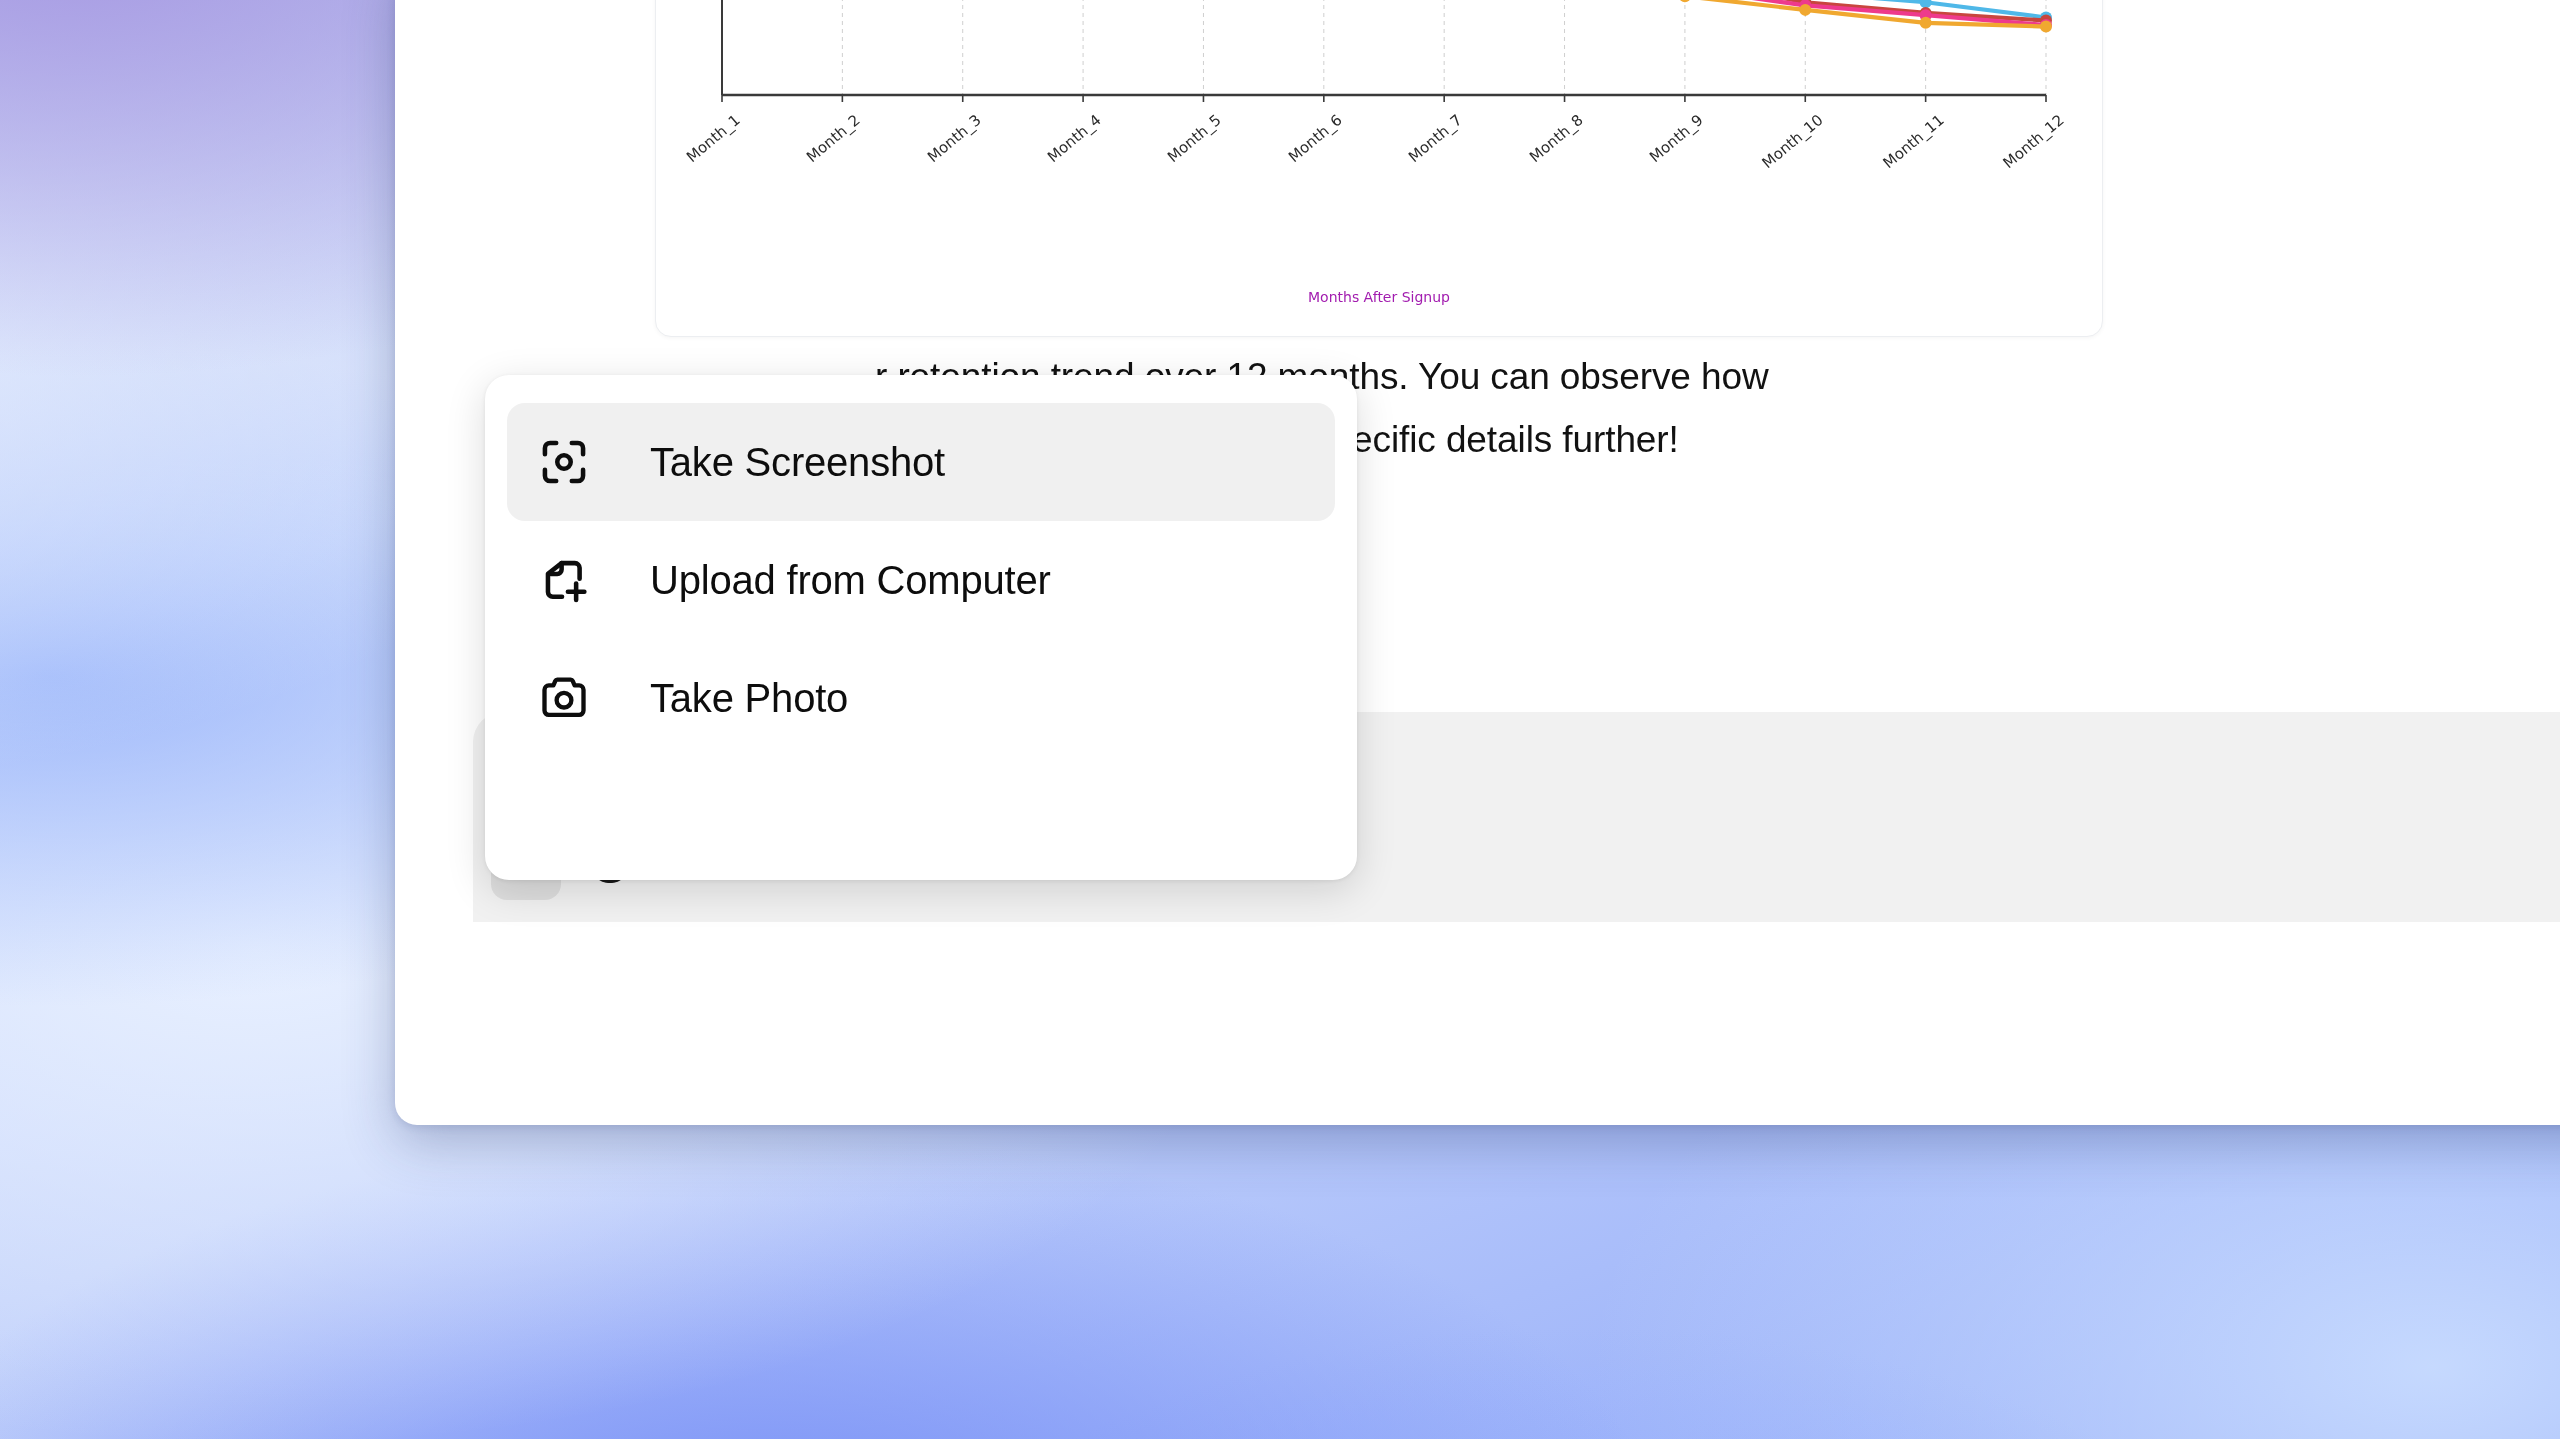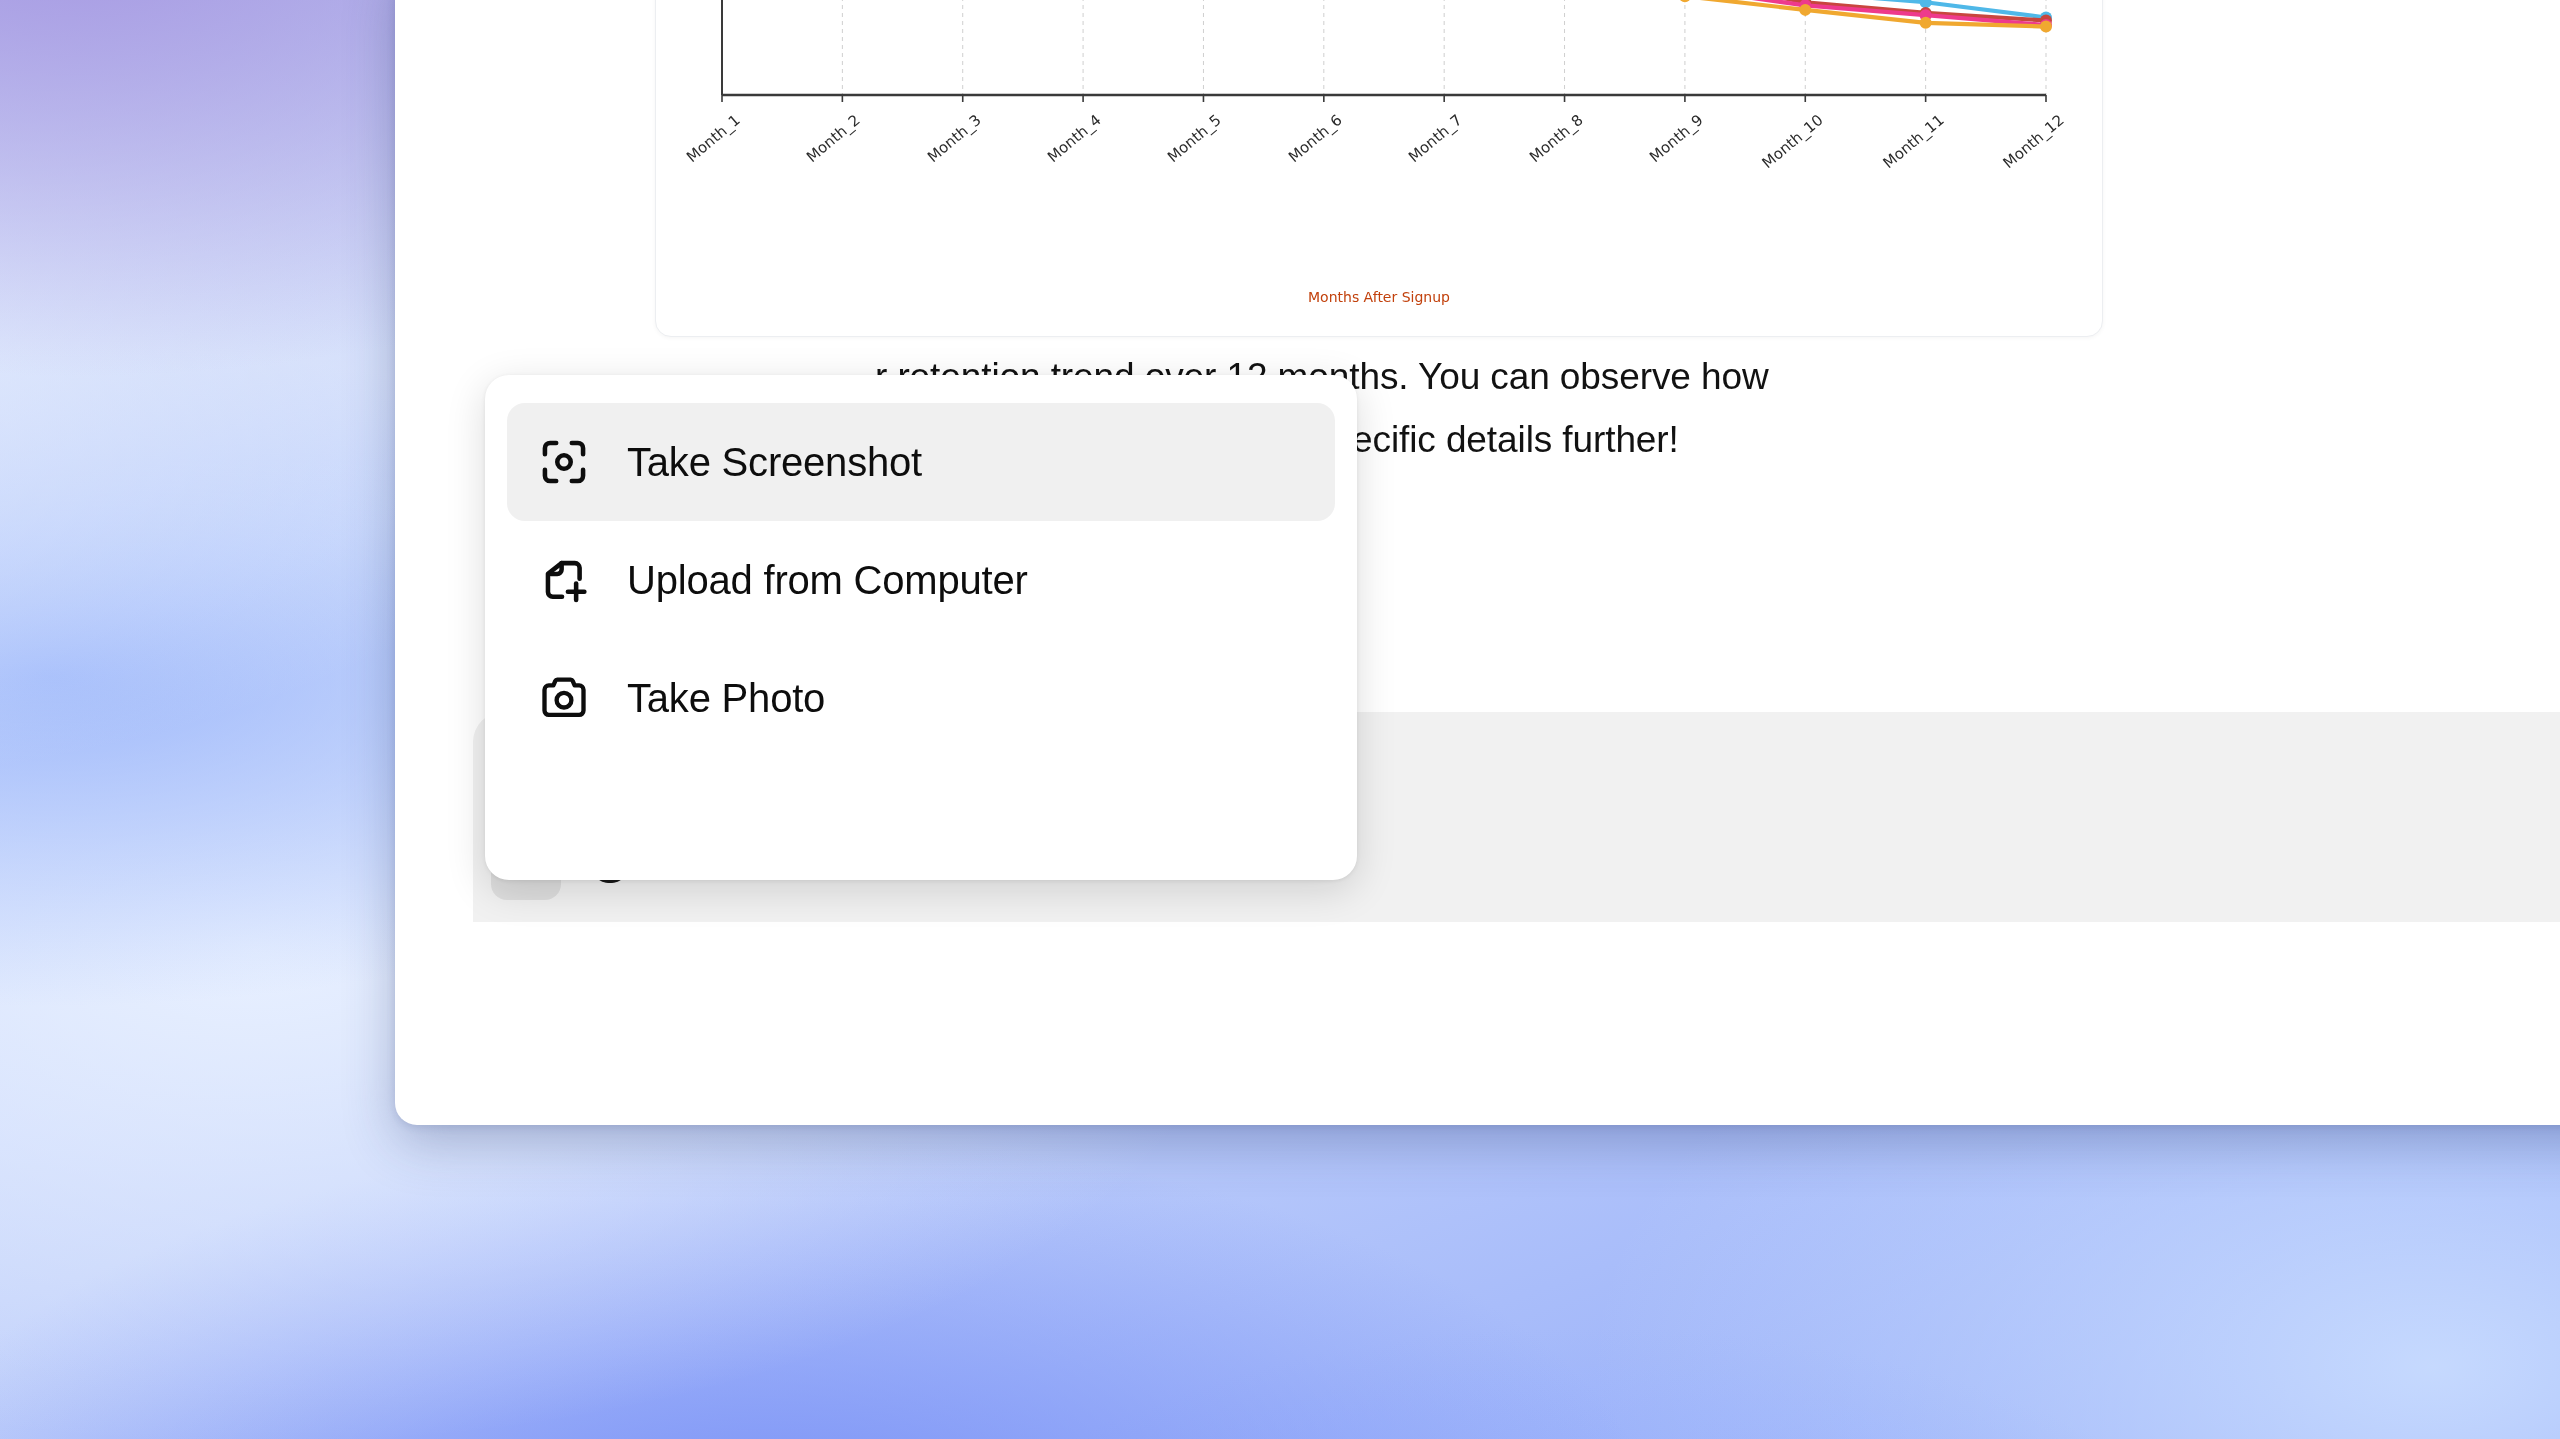--- a/index.html
+++ b/index.html
@@ -40,21 +40,21 @@
     background:#fff;
     border:1px solid #eceef1;
     border-radius:16px;
     box-shadow:0 1px 4px rgba(0,0,0,0.045);
   }
   #plot-wrap{ position:absolute; left:0; top:0; width:100%; height:100%; }
   #plot-svg{ position:absolute; left:0; top:0; }
   .axis-label{
     position:absolute;
     font-family:"DejaVu Sans", sans-serif;
-    font-size:14px; color:#c2410c;
+    font-size:14px; color:#a21caf;
   }
   #xaxis-title{ left:0; width:100%; text-align:center; top:628px; }
 
   
   .xtick{
     position:absolute;
     font-family:"DejaVu Sans", sans-serif;
     font-size:15px; color:#2b2b2b;
     transform-origin:right top;
     transform:rotate(-40deg);
@@ -116,20 +116,21 @@
   .menu-icon{
     width:54px; height:54px;
     display:flex; align-items:center; justify-content:center;
     flex:0 0 54px;
   }
   .menu-label{
     font-size:40px;
     color:#0d0d0d;
     letter-spacing:-0.2px;
     white-space:nowrap;
+    margin-left:23px;
   }
 </style>
 </head>
 <body>
 
 <div id="wallpaper"></div>
 
 <div id="app-window">
 
   <div id="chart-card">

